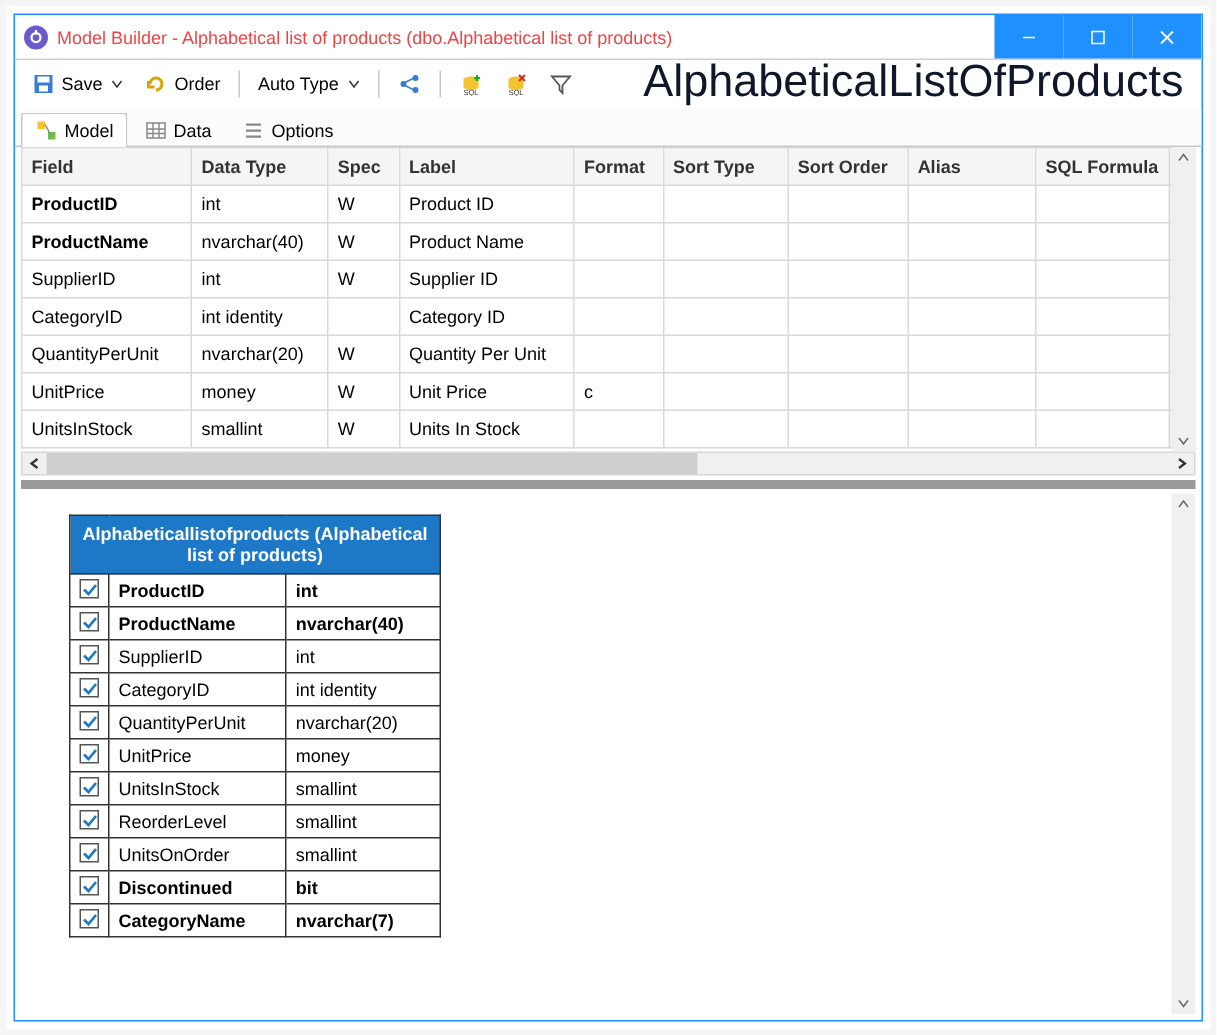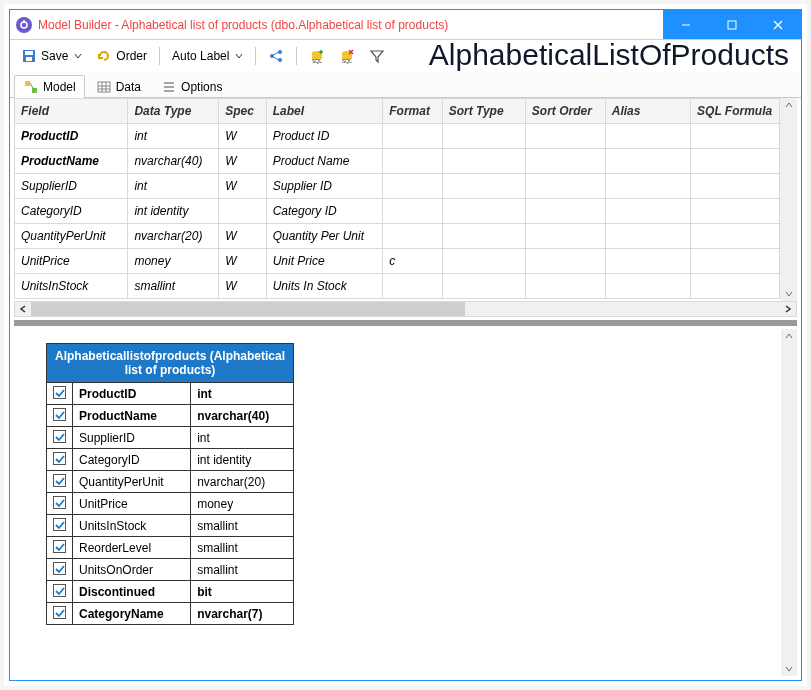--- a/index.html
+++ b/index.html
@@ -17,21 +17,21 @@
   .toolbar-row { display: flex; align-items: center; height: 32px; padding: 0 6px; gap: 4px; position: relative; }
   .toolbar-row .spacer { flex: 1; }
   .big-title { position: absolute; right: 12px; top: -2px; font-size: 30px; color: #0f172a; font-weight: 400; white-space: nowrap; }
   .tb-btn { display: inline-flex; align-items: center; gap: 4px; padding: 2px 4px; height: 22px; cursor: pointer; border:1px solid transparent; }
   .tb-sep { width: 1px; height: 18px; background: #c9c9c9; margin: 0 3px; }
   .drop-caret { margin-left:2px; }
   .tabstrip { display: flex; align-items: flex-end; height: 26px; padding: 0 4px; border-bottom: 1px solid #c9c9c9; gap: 2px; background: #fcfcfc; }
   .tab { display: inline-flex; align-items: center; gap: 4px; padding: 3px 8px; border: 1px solid transparent; border-bottom: none; cursor: pointer; font-size:12px; position:relative; top:1px; }
   .tab.active { background: #fff; border-color: #c9c9c9; border-top-left-radius:2px; border-top-right-radius:2px; }
   .content-area { flex: 1; display: flex; flex-direction: column; overflow: hidden; padding: 0 4px 4px 4px; }
-  .upper-panel { position: relative; font-style: italic; }
+  .upper-panel { position: relative; }
   .grid { width: 100%; border-collapse: collapse; table-layout: fixed; }
   .grid th, .grid td { border: 1px solid #d9d9d9; padding: 4px 6px; height: 25px; text-align: left; font-size: 12px; overflow:hidden; white-space:nowrap; text-overflow:ellipsis; background:#fff; }
   .grid th { background: #f5f5f5; font-weight: 600; color:#333; }
   .grid td.bold { font-weight: 700; }
   .vscroll-stub { position:absolute; right:0; top:0; width:16px; bottom:16px; background:#f0f0f0; }
   .vscroll-stub svg { position:absolute; left:3px; }
   .hscroll { height:16px; display:flex; align-items:center; border:1px solid #d9d9d9; background:#f0f0f0; margin-top:2px; }
   .hscroll .arrow { width:16px; display:flex; align-items:center; justify-content:center; height:100%; }
   .hscroll .track { flex:1; height:100%; position:relative; }
   .hscroll .thumb { position:absolute; left:0; top:0; height:100%; width:58%; background:#cfcfcf; }
@@ -101,21 +101,21 @@
       <span class="ico">
             <svg viewBox="0 0 16 16">
               <path d="M4 8 A4 4 0 1 1 8 12" fill="none" stroke="#d9a400" stroke-width="2"></path>
               <path d="M3 6 L3 10 L7 10" fill="none" stroke="#d9a400" stroke-width="2"></path>
             </svg>
           </span>
       <span>Order</span>
     </span>
     <span class="tb-sep"></span>
     <span class="tb-btn">
-      <span>Auto Label</span>
+      <span>Auto Type</span>
       <span class="drop-caret"><svg width="8" height="8" viewBox="0 0 8 8">
               <path d="M1 2 L4 6 L7 2" fill="none" stroke="#333" stroke-width="1"></path>
             </svg></span>
     </span>
     <span class="tb-sep"></span>
     <span class="tb-btn">
       <span class="ico">
             <svg viewBox="0 0 16 16">
               <circle cx="4" cy="8" r="2" fill="#3a7bd5"></circle>
               <circle cx="12" cy="4" r="2" fill="#3a7bd5"></circle>

